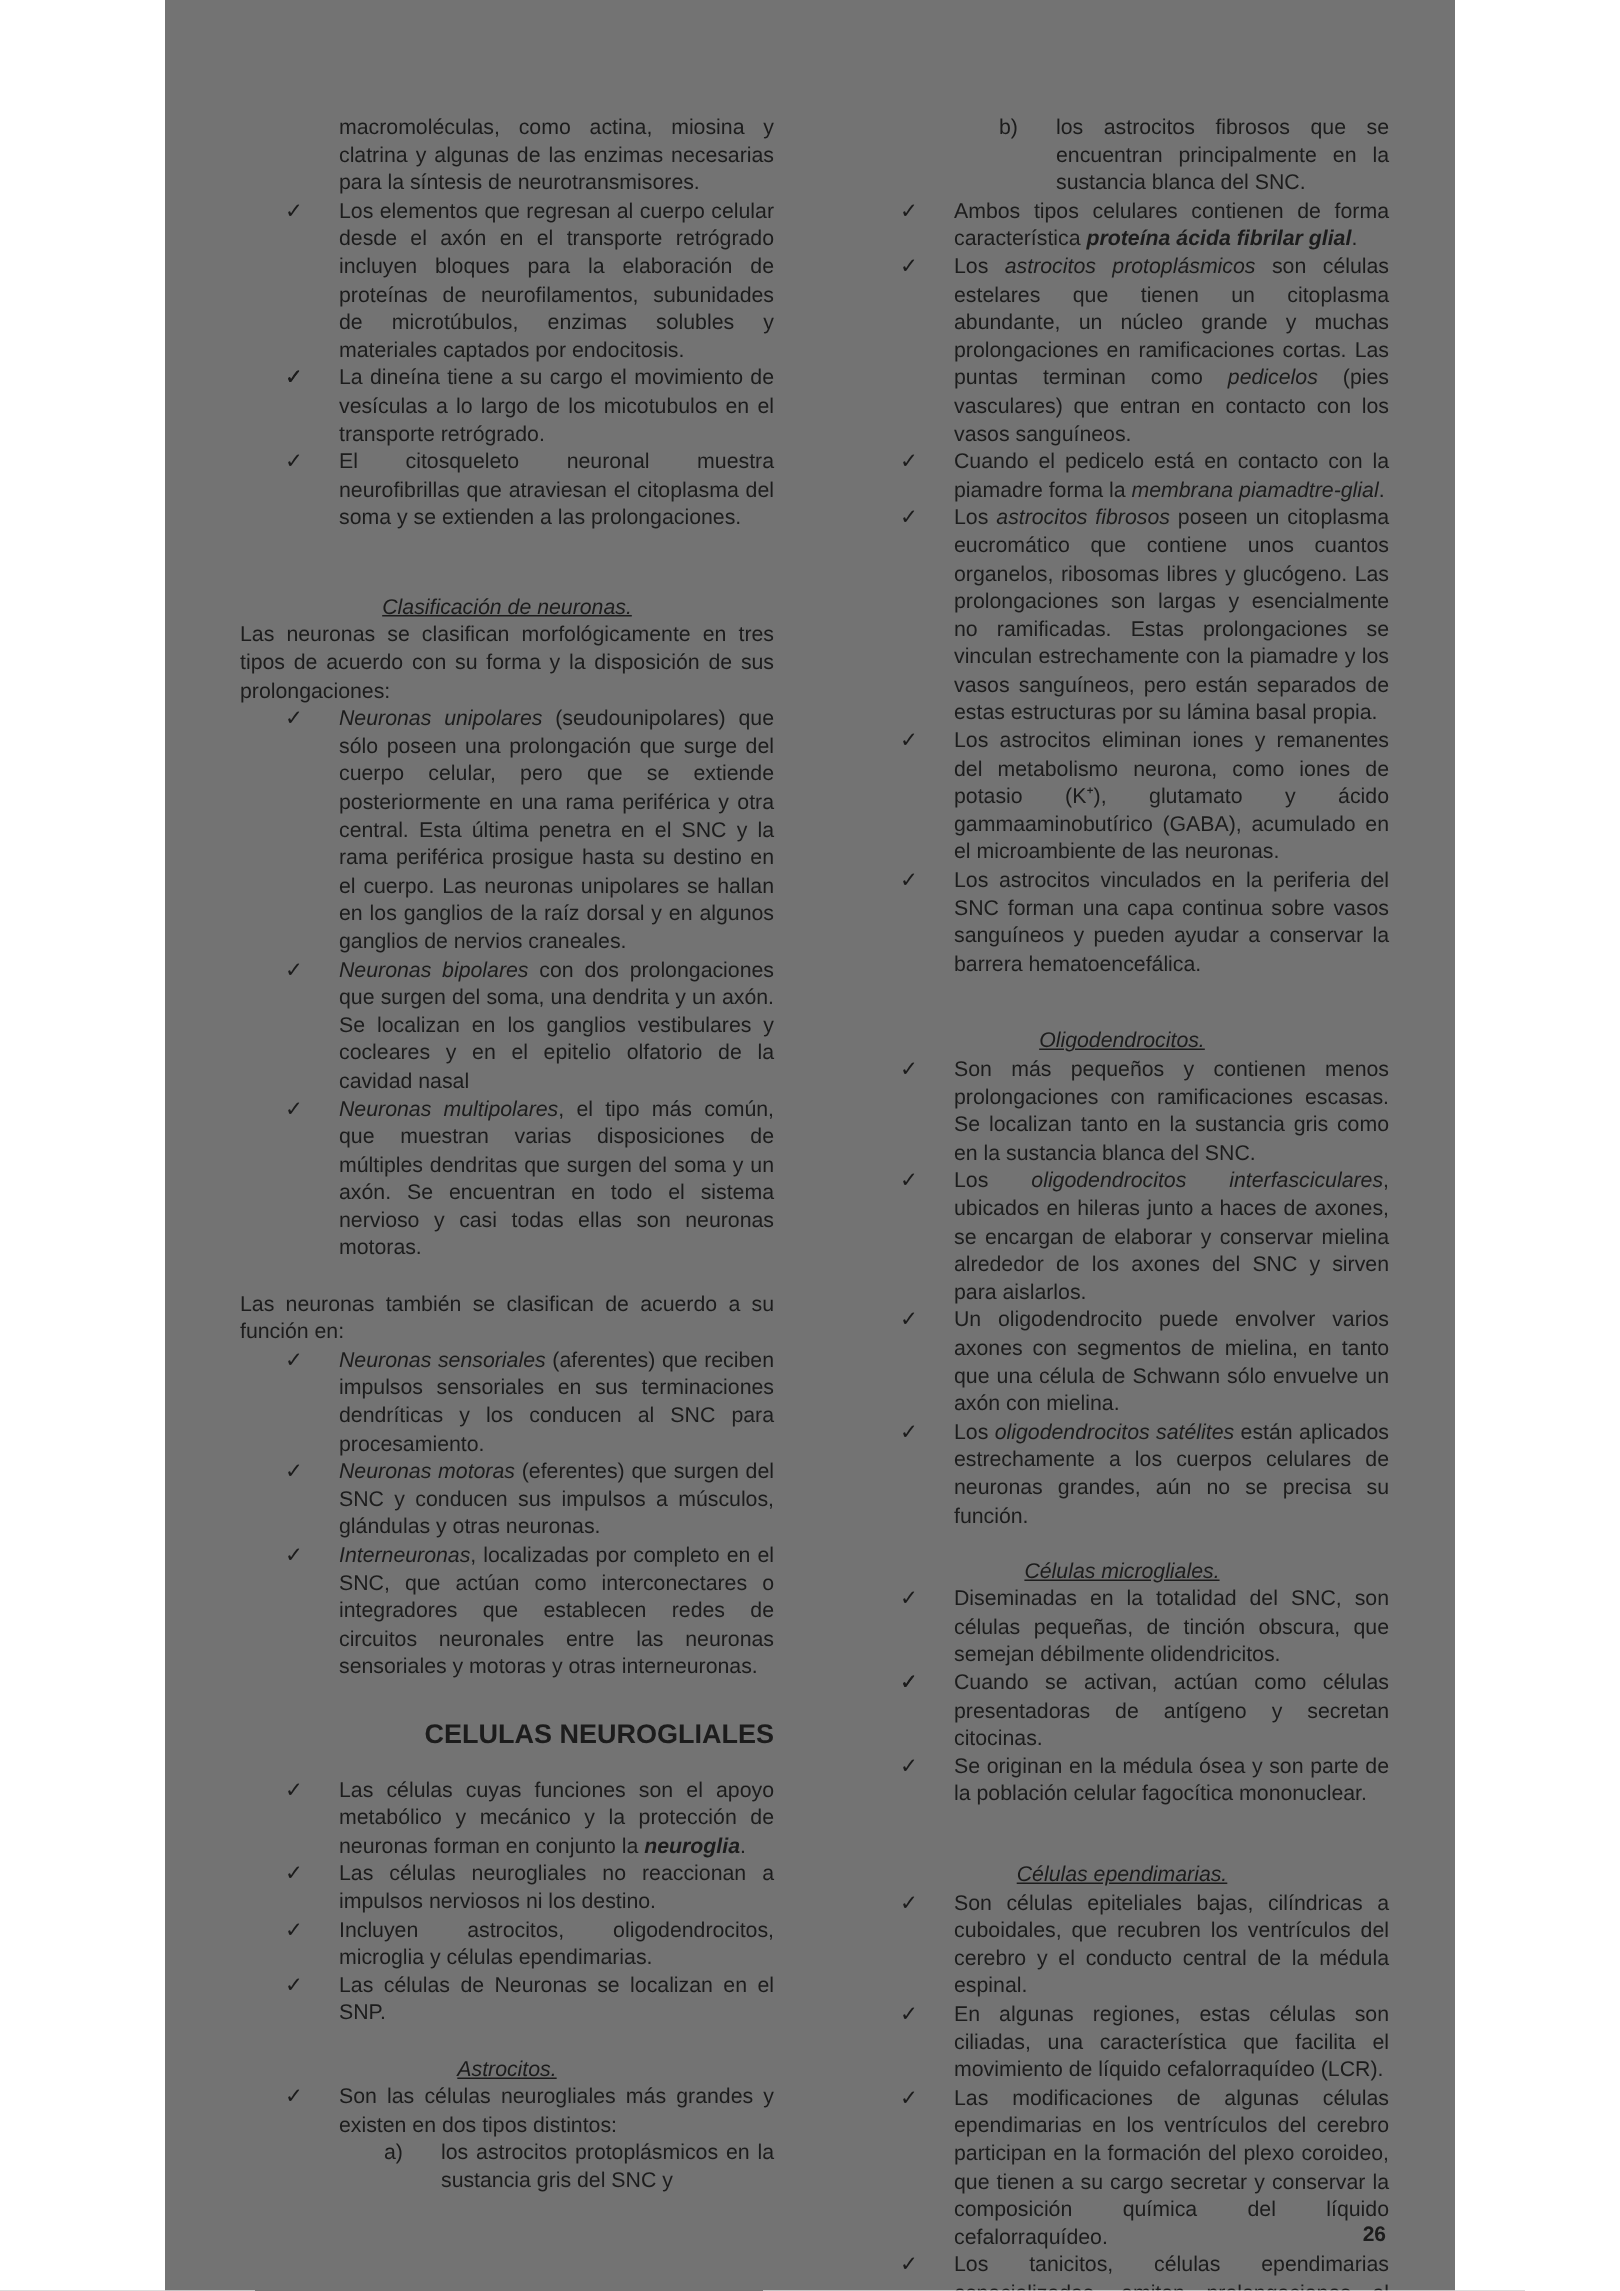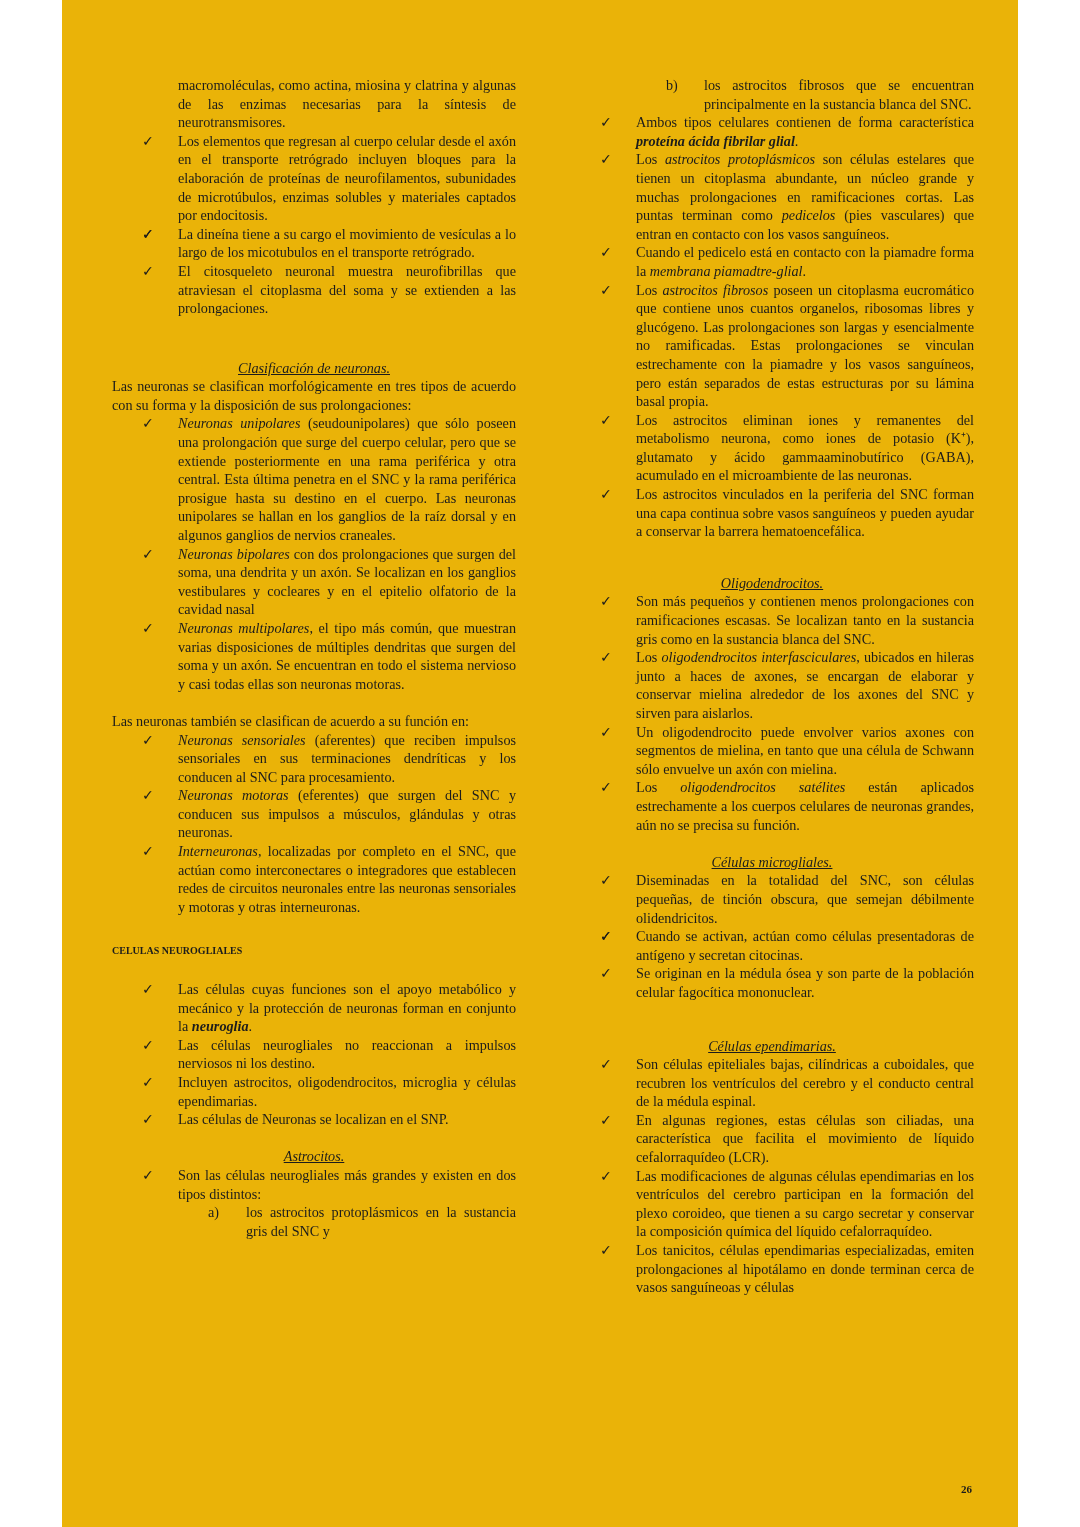--- a/index.html
+++ b/index.html
@@ -1,23 +1,23 @@
 <!DOCTYPE html>
 <html><head>
 <meta charset="utf-8">
 <style>
   * { margin: 0; padding: 0; box-sizing: border-box; }
   html, body { background: #ffffff; }
   .page {
     position: relative;
-    width: 956px;
+    width: 860px;
     height: 1527px;
     margin: 0 auto;
-    background: #eab308;
-    font-family: Liberation Serif, serif;
+    background: #737373;
+    font-family: Liberation Sans, sans-serif;
     font-size: 14.2px;
     line-height: 18.6px;
     color: #1c1c1c;
     overflow: hidden;
   }
   .content {
     position: absolute;
     left: 50px;
     top: 76px;
     right: 44px;
@@ -26,29 +26,29 @@
   }
   .col { flex: 1; min-width: 0; }
   .block, .para { text-align: justify; }
   .cont-item { padding-left: 66px; }
   .check-item { position: relative; padding-left: 66px; }
   .check-item > .marker { position: absolute; left: 30px; top: 0; }
   .alpha-item { position: relative; padding-left: 134px; }
   .alpha-item > .marker { position: absolute; left: 96px; top: 0; }
   .label { font-style: italic; }
   .label.u { text-decoration: underline; text-align: center; }
-  .heading { font-weight: bold; font-size: 10px; margin-bottom: 19px; text-align: left; }
+  .heading { font-weight: bold; font-size: 18px; margin-bottom: 19px; text-align: right; }
   .s-i { font-style: italic; }
   .s-bi { font-style: italic; font-weight: bold; }
   .page-number {
     position: absolute;
     right: 46px;
     bottom: 28px;
     font-weight: bold;
-    font-size: 11px;
+    font-size: 14px;
   }
 </style>
 </head>
 <body>
 
 <div class="page">
   <div class="content">
     <div class="col">
         <div class="block cont-item"><span>macromoléculas, como actina, miosina y clatrina y algunas de las enzimas necesarias para la síntesis de neurotransmisores.</span></div>
         <div class="block check-item"><span class="marker">✓</span><span>Los elementos que regresan al cuerpo celular desde el axón en el transporte retrógrado incluyen bloques para la elaboración de proteínas de neurofilamentos, subunidades de microtúbulos, enzimas solubles y materiales captados por endocitosis.</span></div>

